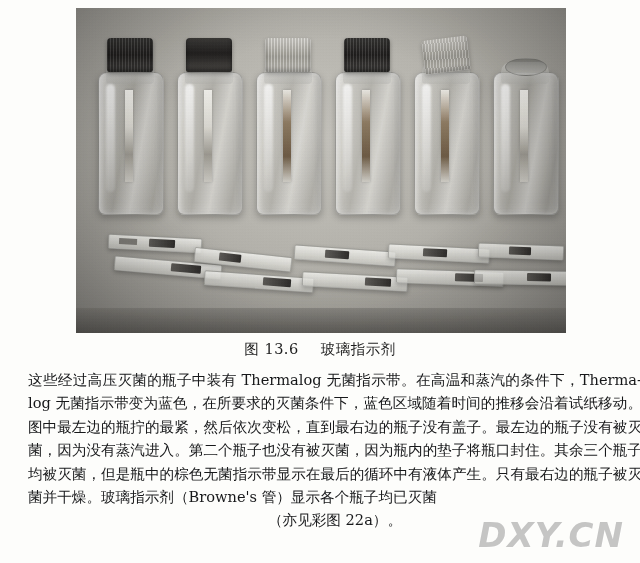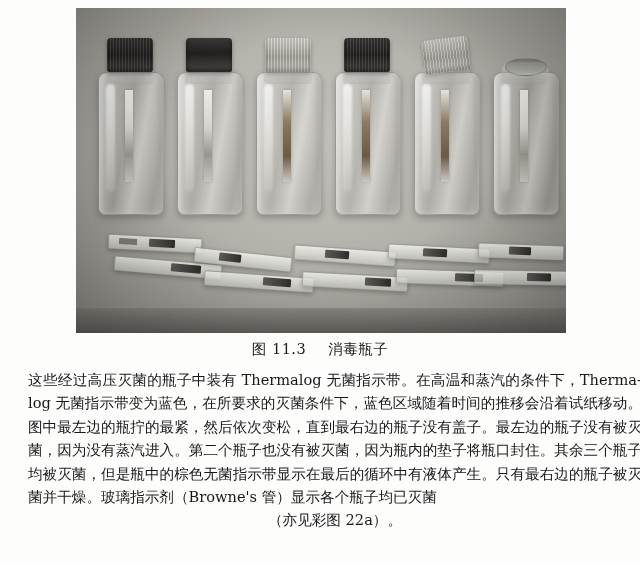--- a/index.html
+++ b/index.html
@@ -313,22 +313,23 @@
       <div class="lying" style="left:398px; top:262px; width:92px; transform:rotate(1deg);">
         <div class="dark" style="left:52px; width:24px;"></div>
       </div>
 
       <div class="photo-grain"></div>
       <div class="photo-vignette"></div>
     </div>
   </div>
 
   <div class="caption">
-    <span class="num">图 11.3</span><span>消毒瓶子</span>
+    <span class="num">图 13.6</span><span>玻璃指示剂</span>
   </div>
 
   <div class="body-text">
     <p>这些经过高压灭菌的瓶子中装有 Thermalog 无菌指示带。在高温和蒸汽的条件下，Therma-log 无菌指示带变为蓝色，在所要求的灭菌条件下，蓝色区域随着时间的推移会沿着试纸移动。图中最左边的瓶拧的最紧，然后依次变松，直到最右边的瓶子没有盖子。最左边的瓶子没有被灭菌，因为没有蒸汽进入。第二个瓶子也没有被灭菌，因为瓶内的垫子将瓶口封住。其余三个瓶子均被灭菌，但是瓶中的棕色无菌指示带显示在最后的循环中有液体产生。只有最右边的瓶子被灭菌并干燥。玻璃指示剂（Browne's 管）显示各个瓶子均已灭菌</p>
     <p class="last">（亦见彩图 22a）。</p>
   </div>
 
+  <div class="watermark">DXY.CN</div>
 
 </div>
 
 </body></html>

